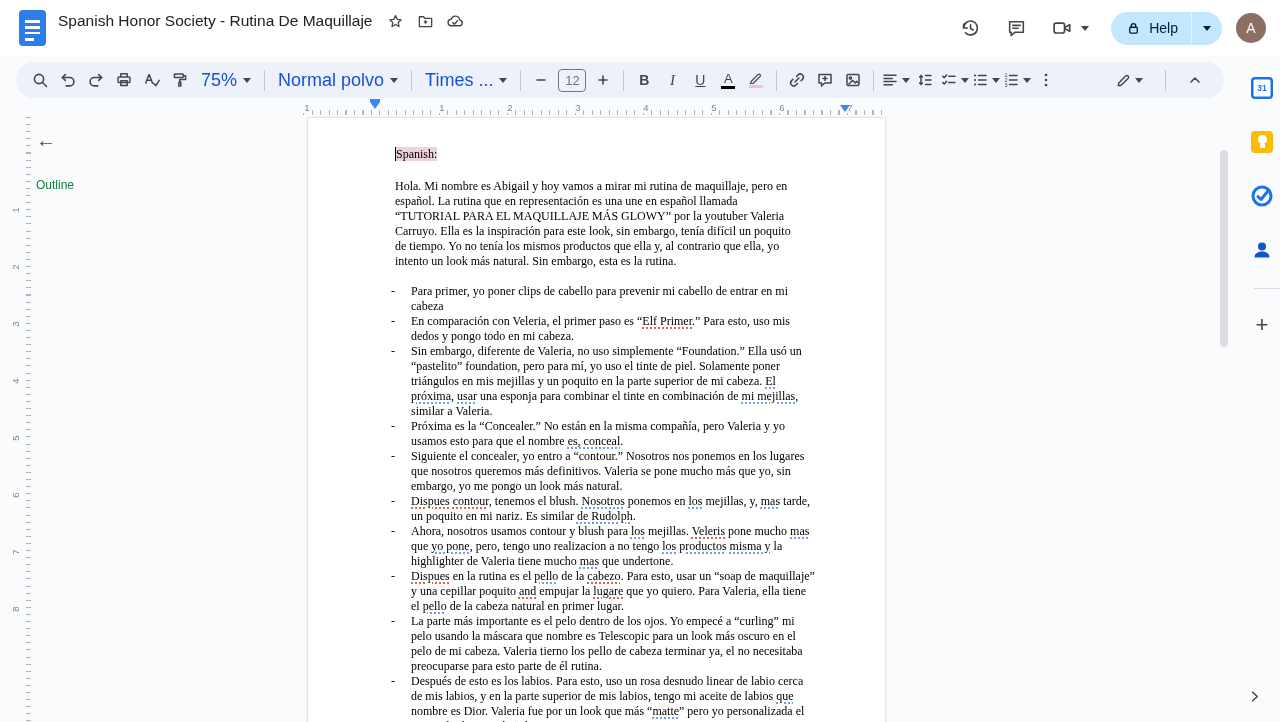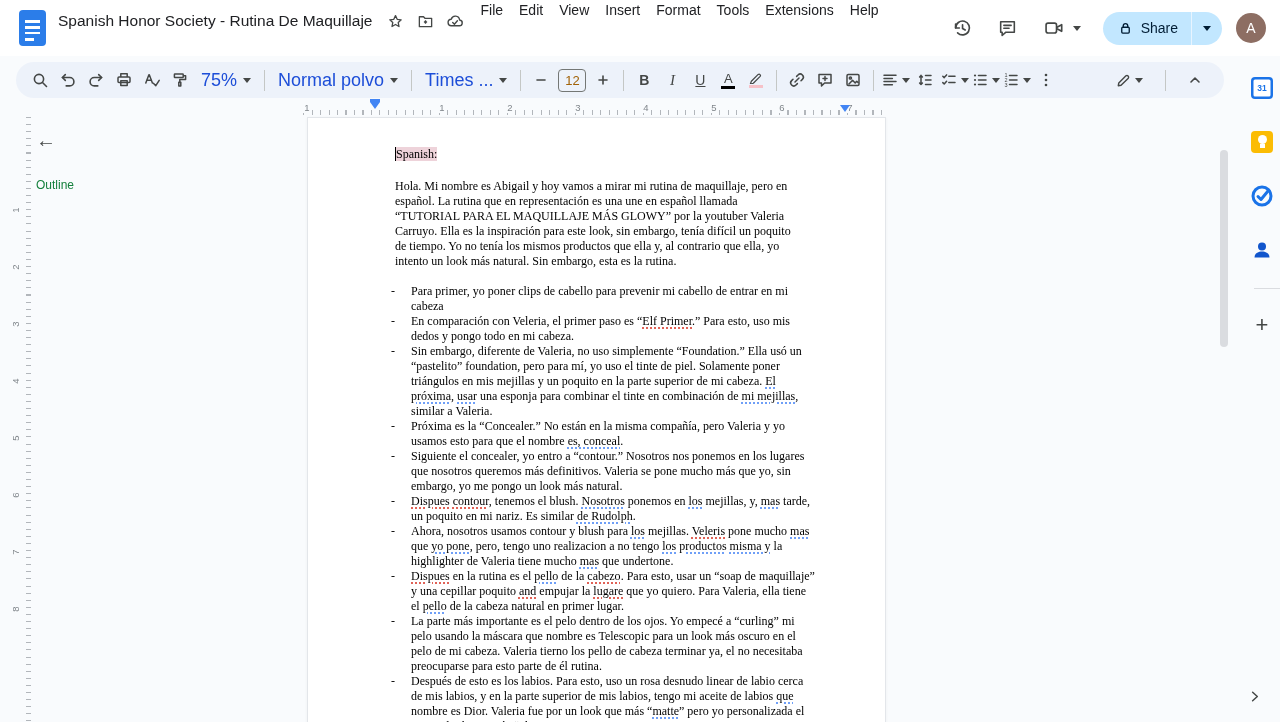--- a/index.html
+++ b/index.html
@@ -30,21 +30,21 @@
           display:flex;align-items:center;justify-content:center;margin-right:14px;}
   
   .toolbar{position:absolute;left:16px;right:56px;top:62px;height:36px;background:#edf2fa;border-radius:18px;
            display:flex;align-items:center;padding:0 6px 0 10px;box-sizing:border-box;}
   .tb-btn{height:26px;min-width:26px;border-radius:4px;display:flex;align-items:center;justify-content:center;
           color:#444746;margin:0 1px;gap:3px;}
   .tb-txt{font-size:18px;color:#1d4ed8;}
   .tb-sep{width:1px;height:21px;background:#c4c7c5;margin:0 6px;}
   .chip{display:flex;align-items:center;gap:6px;padding:0 7px;height:26px;border-radius:4px;color:#444746;}
   .fs-box{width:26px;height:21px;border:1px solid #747775;border-radius:4px;display:flex;align-items:center;
-          justify-content:center;font-size:13px;color:#a16207;margin:0 3px;}
+          justify-content:center;font-size:13px;color:#737373;margin:0 3px;}
   .glyph-b{font-weight:700;font-size:14px;}
   .glyph-i{font-style:italic;font-family:"Liberation Serif",serif;font-size:15px;}
   .glyph-u{text-decoration:underline;font-size:14px;}
   .a-color{display:flex;flex-direction:column;align-items:center;line-height:1;}
   .a-color .a{font-size:13px;font-weight:500;}
   .a-color .bar{width:14px;height:3px;margin-top:1px;background:#000;}
   .hl-pen .bar{background:#f6c1c8;}
   .spacer{flex:1;}
   
   .h-ruler{position:absolute;left:0;top:99px;width:1280px;height:18px;}
@@ -114,30 +114,20 @@
             <path d="M9 7.6v3.8M7.3 9.5h3.4"></path>
           </svg>
       </span>
       <span class="t-icon">
         <svg class="ic" width="18" height="18" viewBox="0 0 18 18" fill="none" stroke="#444746" stroke-width="1.4" stroke-linecap="round" stroke-linejoin="round">
             <path d="M5.6 13.8a3.3 3.3 0 0 1-.4-6.6A4.3 4.3 0 0 1 13.6 8a2.9 2.9 0 0 1-.6 5.8z"></path>
             <path d="M6.7 10.6l1.7 1.6 3-3.4"></path>
           </svg>
       </span>
     </div>
-    <nav class="menu-row">
-      <span class="menu-item">File</span>
-      <span class="menu-item">Edit</span>
-      <span class="menu-item">View</span>
-      <span class="menu-item">Insert</span>
-      <span class="menu-item">Format</span>
-      <span class="menu-item">Tools</span>
-      <span class="menu-item">Extensions</span>
-      <span class="menu-item">Help</span>
-    </nav>
   </div>
   <div class="top-right">
     <span class="tr-icon">
       <svg class="ic" width="22" height="22" viewBox="0 0 20 20" fill="none" stroke="#444746" stroke-width="1.5" stroke-linecap="round" stroke-linejoin="round">
           <path d="M4.2 10a6.3 6.3 0 1 1 1.8 4.4"></path>
           <path d="M4.2 6.4V10h3.4"></path>
           <path d="M10.5 7v3.4l2.4 1.4"></path>
         </svg>
     </span>
     <span class="tr-icon">
@@ -154,21 +144,21 @@
           </svg>
       </span>
       <span class="caret"></span>
     </span>
     <div class="share-pill">
       <div class="share-main">
         <svg class="ic" width="15" height="15" viewBox="0 0 18 18" fill="none" stroke="#001d35" stroke-width="1.6" stroke-linejoin="round">
             <rect x="4.5" y="7.5" width="9" height="7" rx="1.2"></rect>
             <path d="M6.3 7.5V5.8a2.7 2.7 0 0 1 5.4 0v1.7"></path>
           </svg>
-        <span>Share</span>
+        <span>Help</span>
       </div>
       <div class="share-sep"></div>
       <div class="share-caret">
           <span class="caret dark"></span>
         </div>
     </div>
     <div class="avatar">A</div>
   </div>
 </header>
 

